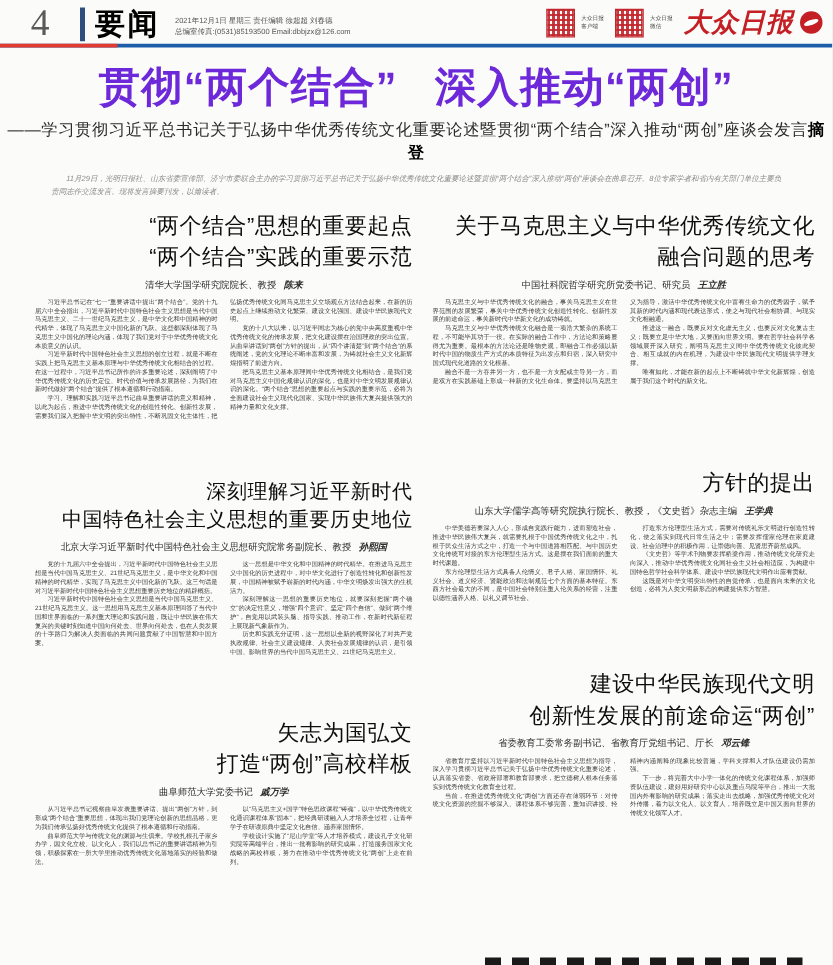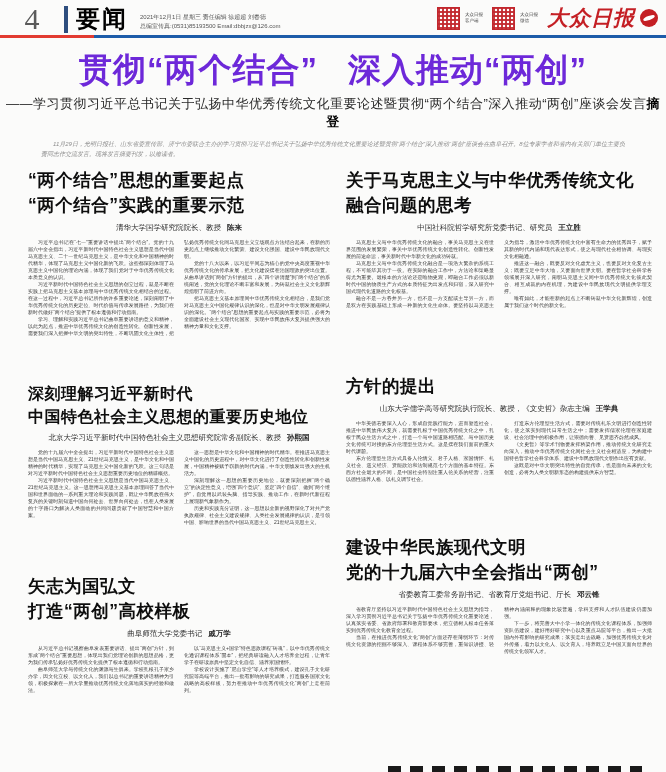--- a/index.html
+++ b/index.html
@@ -36,24 +36,24 @@
   .subtitle{font-size:13px;color:#2b2b2b;margin-top:7px;letter-spacing:.5px;}
   .subtitle b{font-weight:900;color:#000;}
   .intro{width:584px;margin:9px auto 0;font-size:6px;line-height:9.5px;color:#8a8a8a;
          font-style:italic;text-align:justify;text-indent:2em;}
 
   
   .cols{display:flex;gap:16px;padding:0 14px 0 28px;margin-top:9px;}
   .col-l{width:302px;}
   .col-r{width:306px;}
   .art{margin-bottom:9px;}
-  .t{font-weight:700;text-align:left;color:#0d0d0d;line-height:25px;font-size:17.5px;letter-spacing:.5px;}
+  .t{font-weight:400;text-align:right;color:#0d0d0d;line-height:25px;font-size:17.5px;letter-spacing:.5px;}
   .t.sm{font-size:16px;line-height:23px;}
   .byline{font-size:7.5px;color:#2c2c2c;text-align:center;margin:5px 0 6px;}
-  .author{font-weight:700;margin-left:6px;}
+  .author{font-weight:700;font-style:italic;margin-left:6px;}
   .body{column-count:2;column-gap:10px;font-size:5px;line-height:7px;
         text-align:justify;color:#3c3c3c;overflow:hidden;}
   .bp{margin:0;text-indent:2em;}
   .h-a{height:134px;} .h-b{height:116px;} .h-c{height:152px;}
   .h-d{height:126px;} .h-e{height:106px;} .h-f{height:98px;}
 
   
   .clipped{position:absolute;left:388px;bottom:0;width:254px;height:6px;overflow:hidden;
            background:repeating-linear-gradient(90deg,#1a1a1a 0 13px,transparent 13px 22px);}
 </style>
@@ -174,21 +174,21 @@
             <p class="bp">中华美德若要深入人心，形成自觉践行能力，进而塑造社会，推进中华民族伟大复兴，就需要扎根于中国优秀传统文化之中，扎根于民众生活方式之中，打造一个与中国道路相匹配、与中国历史文化传统可对接的东方伦理型生活方式。这是摆在我们面前的重大时代课题。</p>
             <p class="bp">东方伦理型生活方式具备人伦情义、君子人格、家国情怀、礼义社会、道义经济、贤能政治和法制规范七个方面的基本特征。东西方社会最大的不同，是中国社会特别注重人伦关系的经营，注重以德性涵养人格、以礼义调节社会。</p>
             <p class="bp">打造东方伦理型生活方式，需要对传统礼乐文明进行创造性转化，使之落实到现代日常生活之中；需要发挥儒家伦理在家庭建设、社会治理中的积极作用，让崇德向善、见贤思齐蔚然成风。</p>
             <p class="bp">《文史哲》等学术刊物要发挥桥梁作用，推动传统文化研究走向深入，推动中华优秀传统文化同社会主义社会相适应，为构建中国特色哲学社会科学体系、建设中华民族现代文明作出应有贡献。</p>
             <p class="bp">这既是对中华文明突出特性的自觉传承，也是面向未来的文化创造，必将为人类文明新形态的构建提供东方智慧。</p>
           </div>
       </div>
 
       <div class="art">
         <div class="t">建设中华民族现代文明</div>
-        <div class="t">党的十九届六中全会指出“两创”</div>
+        <div class="t">创新性发展的前途命运“两创”</div>
         <div class="byline">
           <span>省委教育工委常务副书记、省教育厅党组书记、厅长</span><span class="author">邓云锋</span>
         </div>
         <div class="body h-f">
             <p class="bp">省教育厅坚持以习近平新时代中国特色社会主义思想为指导，深入学习贯彻习近平总书记关于弘扬中华优秀传统文化重要论述，认真落实省委、省政府部署和教育部要求，把立德树人根本任务落实到优秀传统文化教育全过程。</p>
             <p class="bp">当前，在推进优秀传统文化“两创”方面还存在薄弱环节：对传统文化资源的挖掘不够深入、课程体系不够完善，重知识讲授、轻精神内涵阐释的现象比较普遍，学科支撑和人才队伍建设仍需加强。</p>
             <p class="bp">下一步，将完善大中小学一体化的传统文化课程体系，加强师资队伍建设，建好用好研究中心以及重点马院等平台，推出一大批国内外有影响的研究成果；落实走出去战略，加强优秀传统文化对外传播，着力以文化人、以文育人，培养既立足中国又面向世界的传统文化领军人才。</p>
           </div>
       </div>
 

